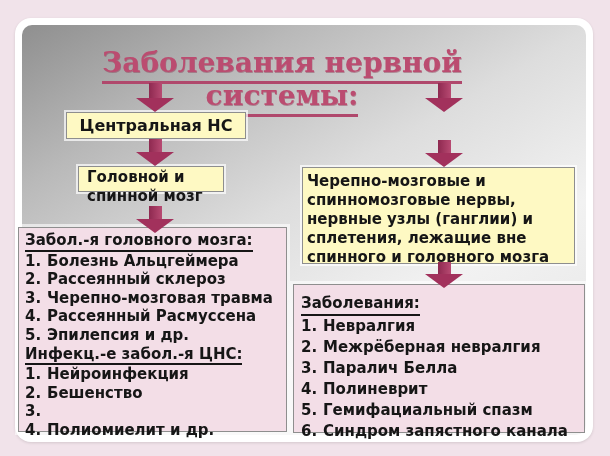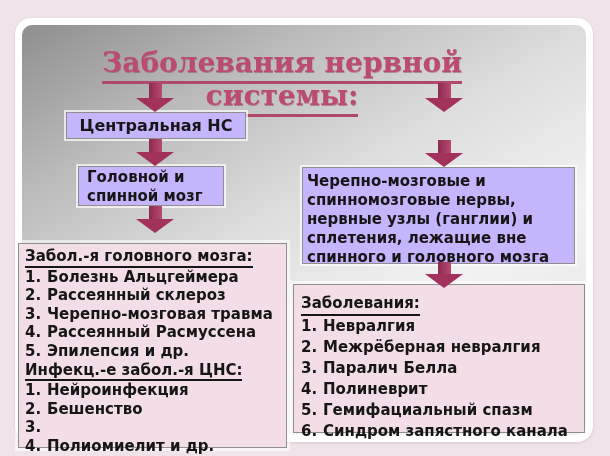--- a/index.html
+++ b/index.html
@@ -23,21 +23,21 @@
   .title{
     position:absolute;left:22px;top:46px;width:520px;
     text-align:center;z-index:2;
     font-family:"DejaVu Serif",serif;font-weight:bold;
     font-size:28px;color:#bb4c70;
     text-shadow:0.5px 0.5px 0 rgba(140,50,80,0.45);
   }
   .title .u{border-bottom:3px solid #b0486c;padding-bottom:2px;}
   .nodebox{
     position:absolute;box-sizing:border-box;z-index:2;
-    background:#c4b5fd;border:1px solid #8e8e8e;
+    background:#fef9c3;border:1px solid #8e8e8e;
     box-shadow:0 0 0 2px rgba(255,255,255,0.7);
     color:#161616;font-weight:bold;
   }
   .nodebox.center{text-align:center;}
   .list{
     position:absolute;box-sizing:border-box;z-index:2;
     background:#f3dee7;border:1px solid #8e8e8e;
     box-shadow:0 0 0 3px rgba(255,255,255,0.6);
     color:#161616;font-weight:bold;
   }
@@ -54,23 +54,23 @@
   }
   .arrow-head{
     width:0;height:0;
     border-left:19px solid transparent;
     border-right:19px solid transparent;
     border-top:14px solid #a2315c;
   }
   
   #box-central{left:66px;top:112px;width:180px;height:27px;font-size:16px;line-height:25px;}
   #box-peripheral{left:345px;top:112px;width:222px;height:28px;font-size:16px;line-height:26px;}
-  #box-organ{left:78px;top:166px;width:146px;height:40px;font-size:15px;line-height:19px;padding:1px 0 8px 8px;}
+  #box-organ{left:78px;top:166px;width:146px;height:26px;font-size:15px;line-height:19px;padding:1px 0 8px 8px;}
   #box-desc{left:302px;top:167px;width:273px;height:97px;font-size:15px;line-height:19px;padding:4px 0 0 4px;}
-  #list-left{left:18px;top:227px;width:269px;height:205px;font-size:15px;line-height:18.6px;padding:3px 16px 0 6px;margin-top:16px;}
+  #list-left{left:18px;top:227px;width:269px;height:205px;font-size:15px;line-height:18.6px;padding:3px 16px 0 6px;}
   #list-right{left:293px;top:284px;width:292px;height:149px;font-size:15px;line-height:21px;padding:8px 2px 0 7px;}
 </style>
 </head>
 <body>
 
 <div class="page">
   <div class="frame">
     <div class="panel"></div>
   </div>
 

